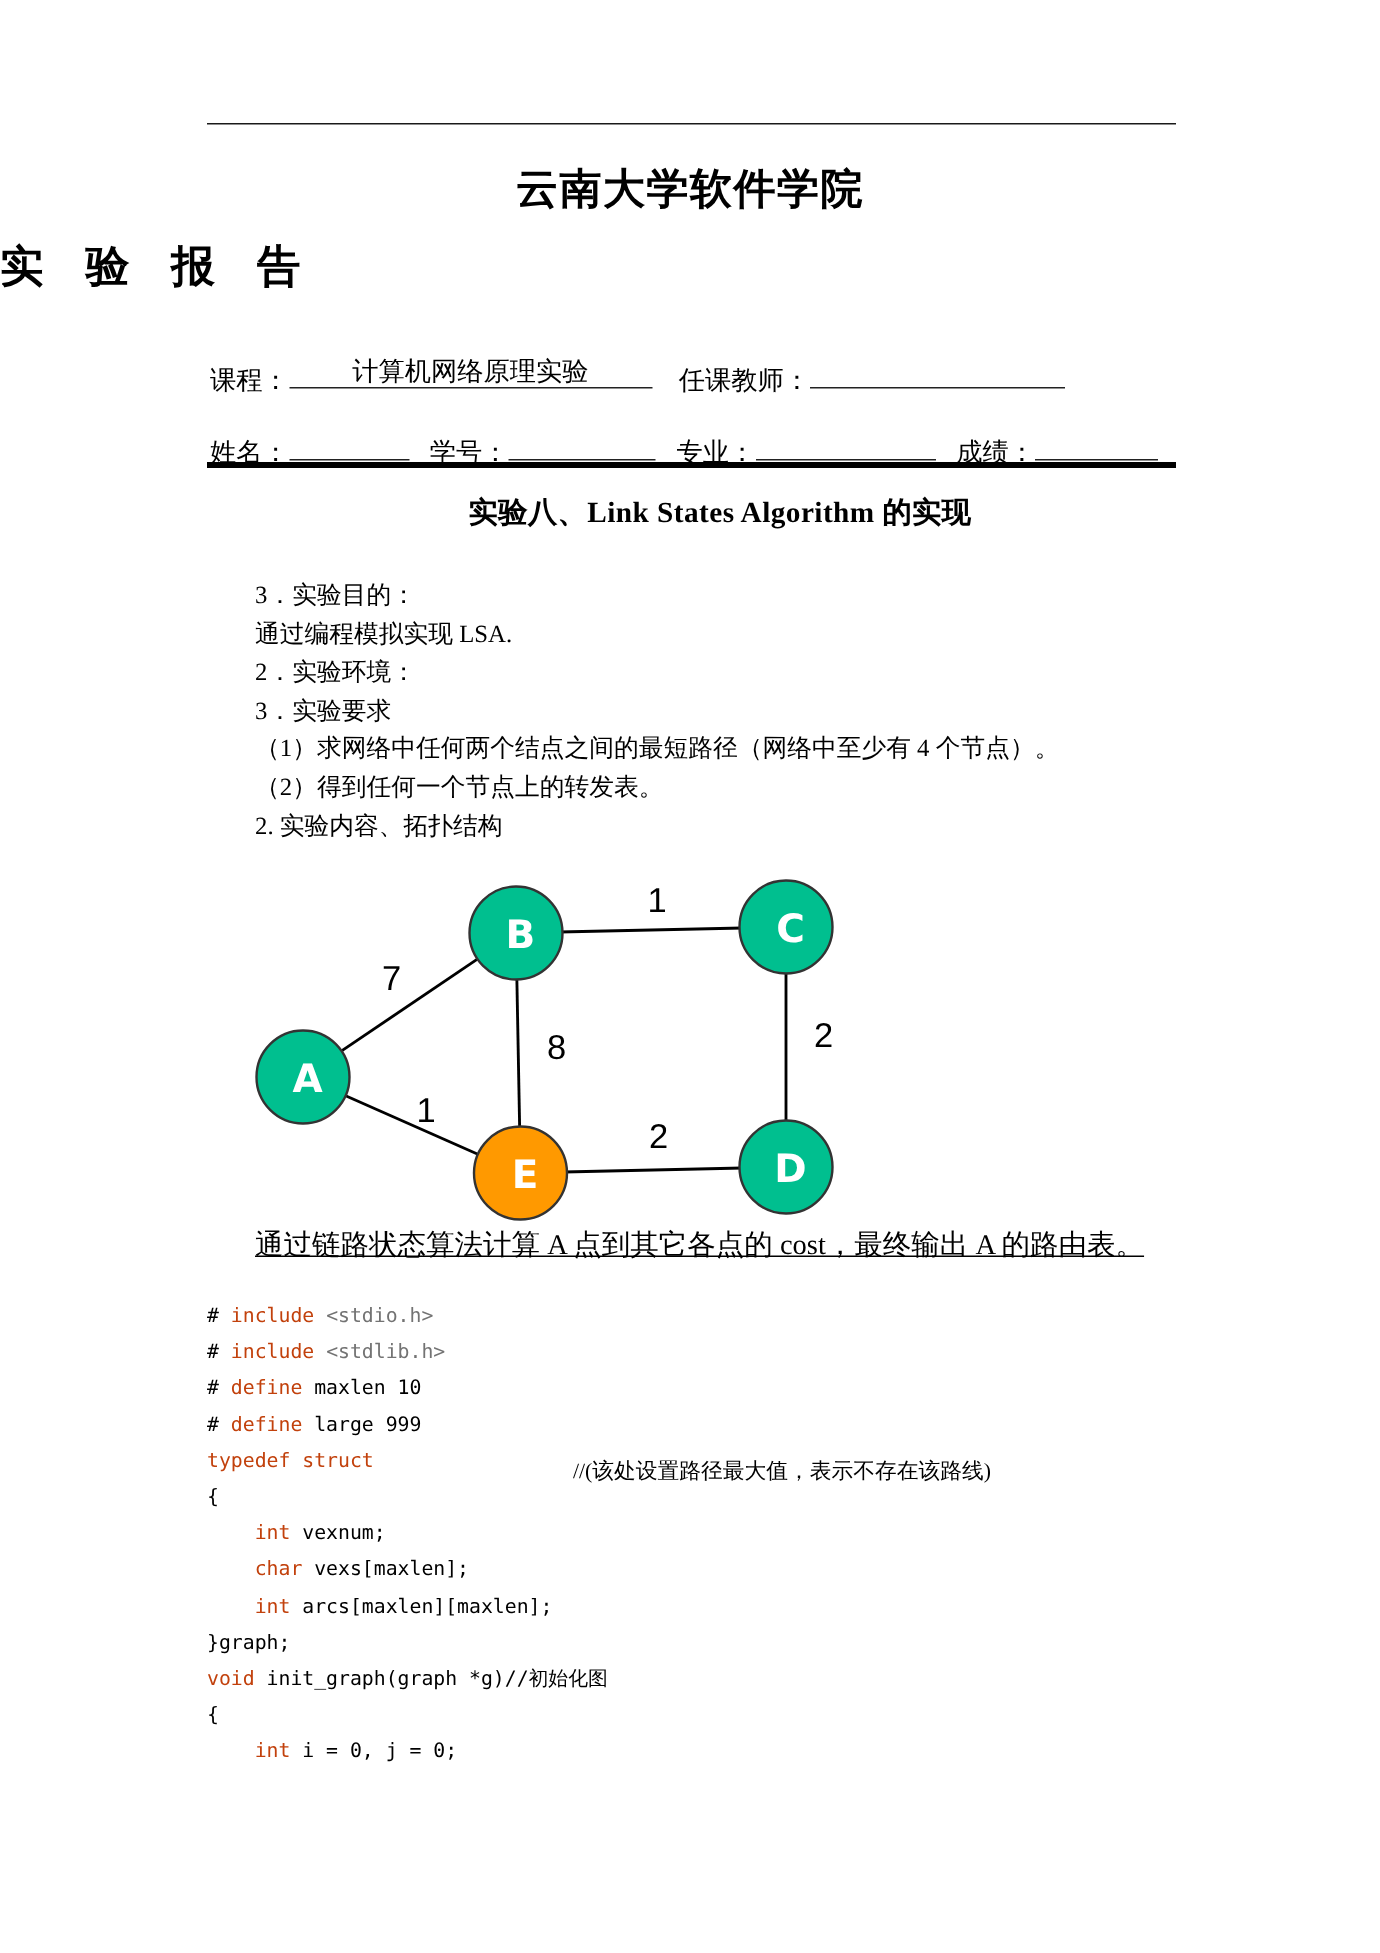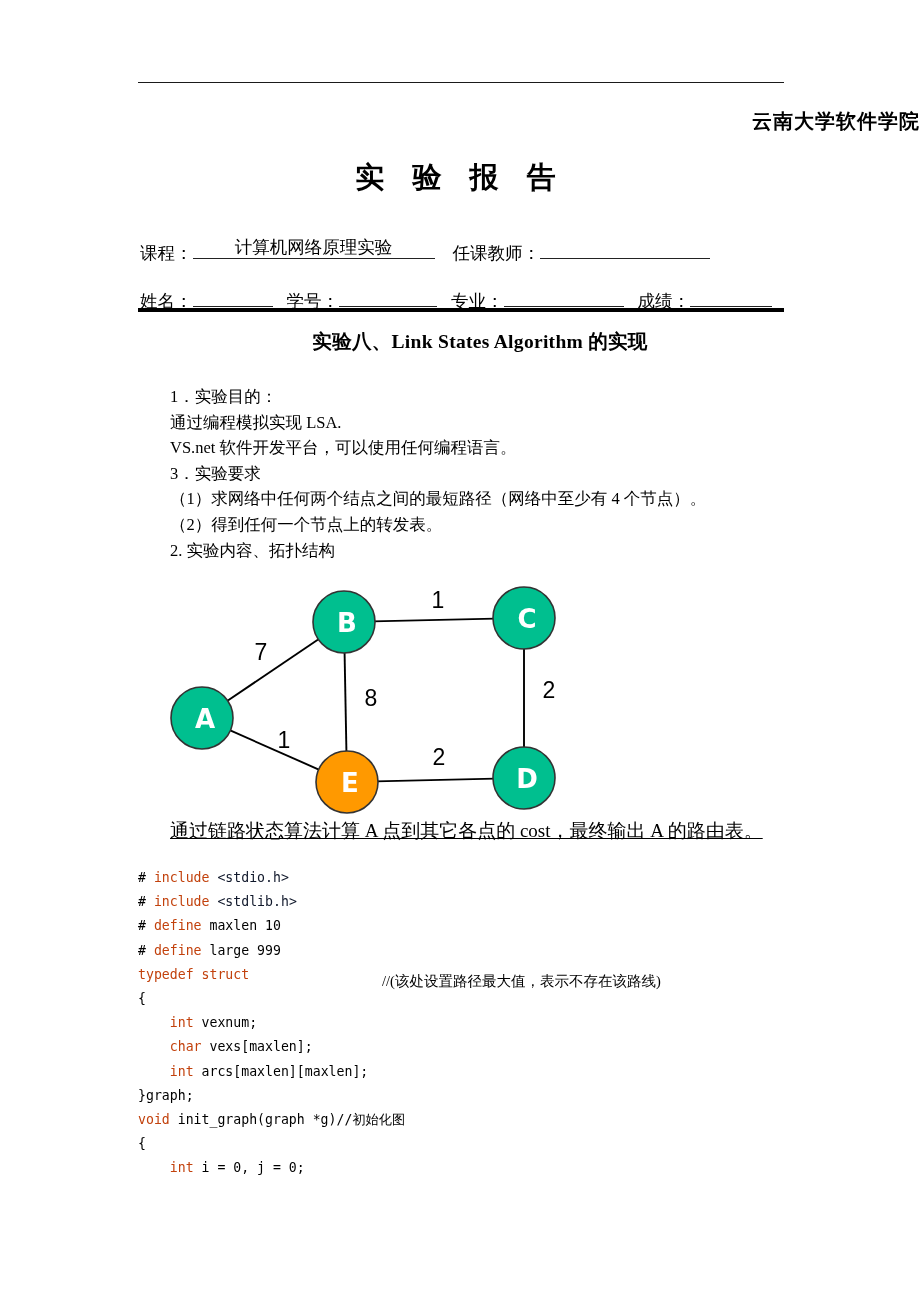--- a/index.html
+++ b/index.html
@@ -40,33 +40,32 @@
     height: 0;
     border-top: 4px solid #000000;
   }
 
   
   .school-title {
     position: absolute;
     left: 0;
     top: 110px;
     width: 920px;
-    text-align: right;
+    text-align: center;
     font-family: "DejaVu Sans", "Liberation Sans", sans-serif;
-    font-size: 20px;
+    font-size: 28px;
     font-weight: bold;
     letter-spacing: 1px;
     line-height: 1.15;
   }
   .report-title {
     position: absolute;
     left: 0;
     top: 160px;
     width: 920px;
-    text-align: center;
     font-family: "DejaVu Sans", "Liberation Sans", sans-serif;
     font-size: 29px;
     font-weight: bold;
     letter-spacing: 9px;
     line-height: 1.2;
   }
 
   
   .form-line {
     position: absolute;
@@ -157,21 +156,21 @@
     top: 866px;
     width: 700px;
     font-family: "DejaVu Sans Mono", "Liberation Mono", monospace;
     font-size: 13.2px;
     line-height: 24.2px;
     white-space: pre;
     color: #000000;
   }
   .code .ln { display: block; height: 24.2px; }
   .kw  { color: #c2410c; }
-  .str { color: #0f172a; }
+  .str { color: #737373; }
   .code .far {
     position: absolute;
     left: 244px;
     font-family: "Liberation Serif", "DejaVu Serif", serif;
     font-size: 14.5px;
     color: #000000;
     margin-top: 30px;
   }
   .ln-rel { position: relative; }
 </style>
@@ -188,23 +187,23 @@
 
   <div class="form-line form-line-1"><span class="flabel">课程：</span><span class="fblank w-course">计算机网络原理实验</span><span class="gap-md"></span><span class="flabel">任课教师：</span><span class="fblank w-teacher"></span></div>
 
   <div class="form-line form-line-2"><span class="flabel">姓名：</span><span class="fblank w-name"></span><span class="gap-sm"></span><span class="flabel">学号：</span><span class="fblank w-sid"></span><span class="gap-sm"></span><span class="flabel">专业：</span><span class="fblank w-major"></span><span class="gap-sm"></span><span class="flabel">成绩：</span><span class="fblank w-grade"></span></div>
 
   <div class="rule-thick"></div>
 
   <div class="exp-title">实验八、Link States Algorithm 的实现</div>
 
   <div class="body-block" id="body-block">
-      <p class="indent-1">1．实验目的：</p>
+      <p class="indent-1">3．实验目的：</p>
       <p class="indent-1">通过编程模拟实现 LSA.</p>
-      <p class="indent-1">VS.net 软件开发平台，可以使用任何编程语言。</p>
+      <p class="indent-1">2．实验环境：</p>
       <p class="indent-1">3．实验要求</p>
       <p class="indent-1">（1）求网络中任何两个结点之间的最短路径（网络中至少有 4 个节点）。</p>
       <p class="indent-1">（2）得到任何一个节点上的转发表。</p>
       <p class="indent-1">2. 实验内容、拓扑结构</p>
     </div>
 
   <div class="figure">
     <svg id="topo-svg" width="440" height="245" viewBox="0 0 440 245">
         <line x1="76.02483681956952" y1="126.75785679803751" x2="169.97516318043048" y2="63.24214320196249" stroke="#000000" stroke-width="1.9"></line>
         <line x1="222.99284215711668" y1="46.355714618730744" x2="345.0071578428833" y2="43.644285381269256" stroke="#000000" stroke-width="1.9"></line>

